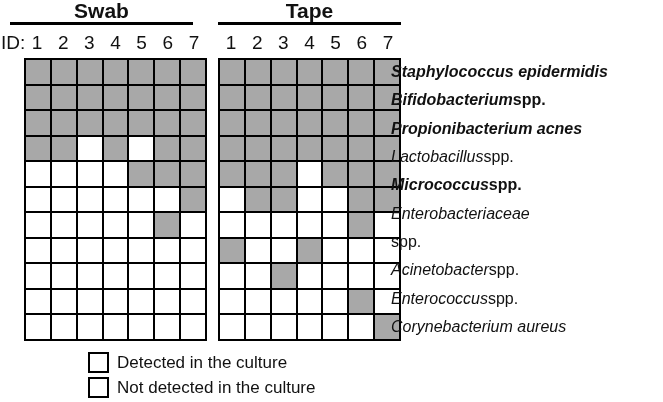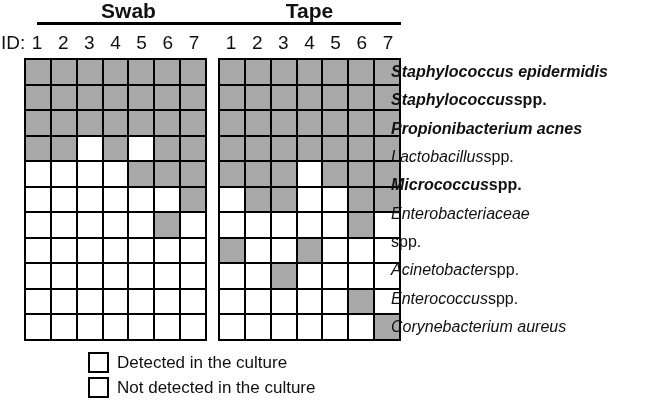--- a/index.html
+++ b/index.html
@@ -17,21 +17,21 @@
     top: 0;
     width: 183px;
     height: 21px;
     line-height: 21px;
     text-align: center;
     font-size: 21px;
     font-weight: bold;
     border-bottom: 3px solid #000;
     padding-bottom: 1px;
   }
-  .swab-title { left: 37px; }
+  .swab-title { left: 10px; }
   .tape-title { left: 218px; }
   .id-label {
     position: absolute;
     left: 1px;
     top: 32px;
     font-size: 19px;
   }
   .id-row {
     position: absolute;
     top: 32px;
@@ -283,21 +283,21 @@
       <div class="cell" style="background: rgb(255, 255, 255);"></div>
       <div class="cell" style="background: rgb(168, 168, 168);"></div>
     </div>
 
   <div class="labels">
       <div class="label-row bold">
         <span class="genus">Staphylococcus epidermidis</span>
         <span></span>
       </div>
       <div class="label-row bold">
-        <span class="genus">Staphylococcus</span>
+        <span class="genus">Bifidobacterium</span>
         <span> spp.</span>
       </div>
       <div class="label-row bold">
         <span class="genus">Propionibacterium acnes</span>
         <span></span>
       </div>
       <div class="label-row">
         <span class="genus">Lactobacillus</span>
         <span> spp.</span>
       </div>

